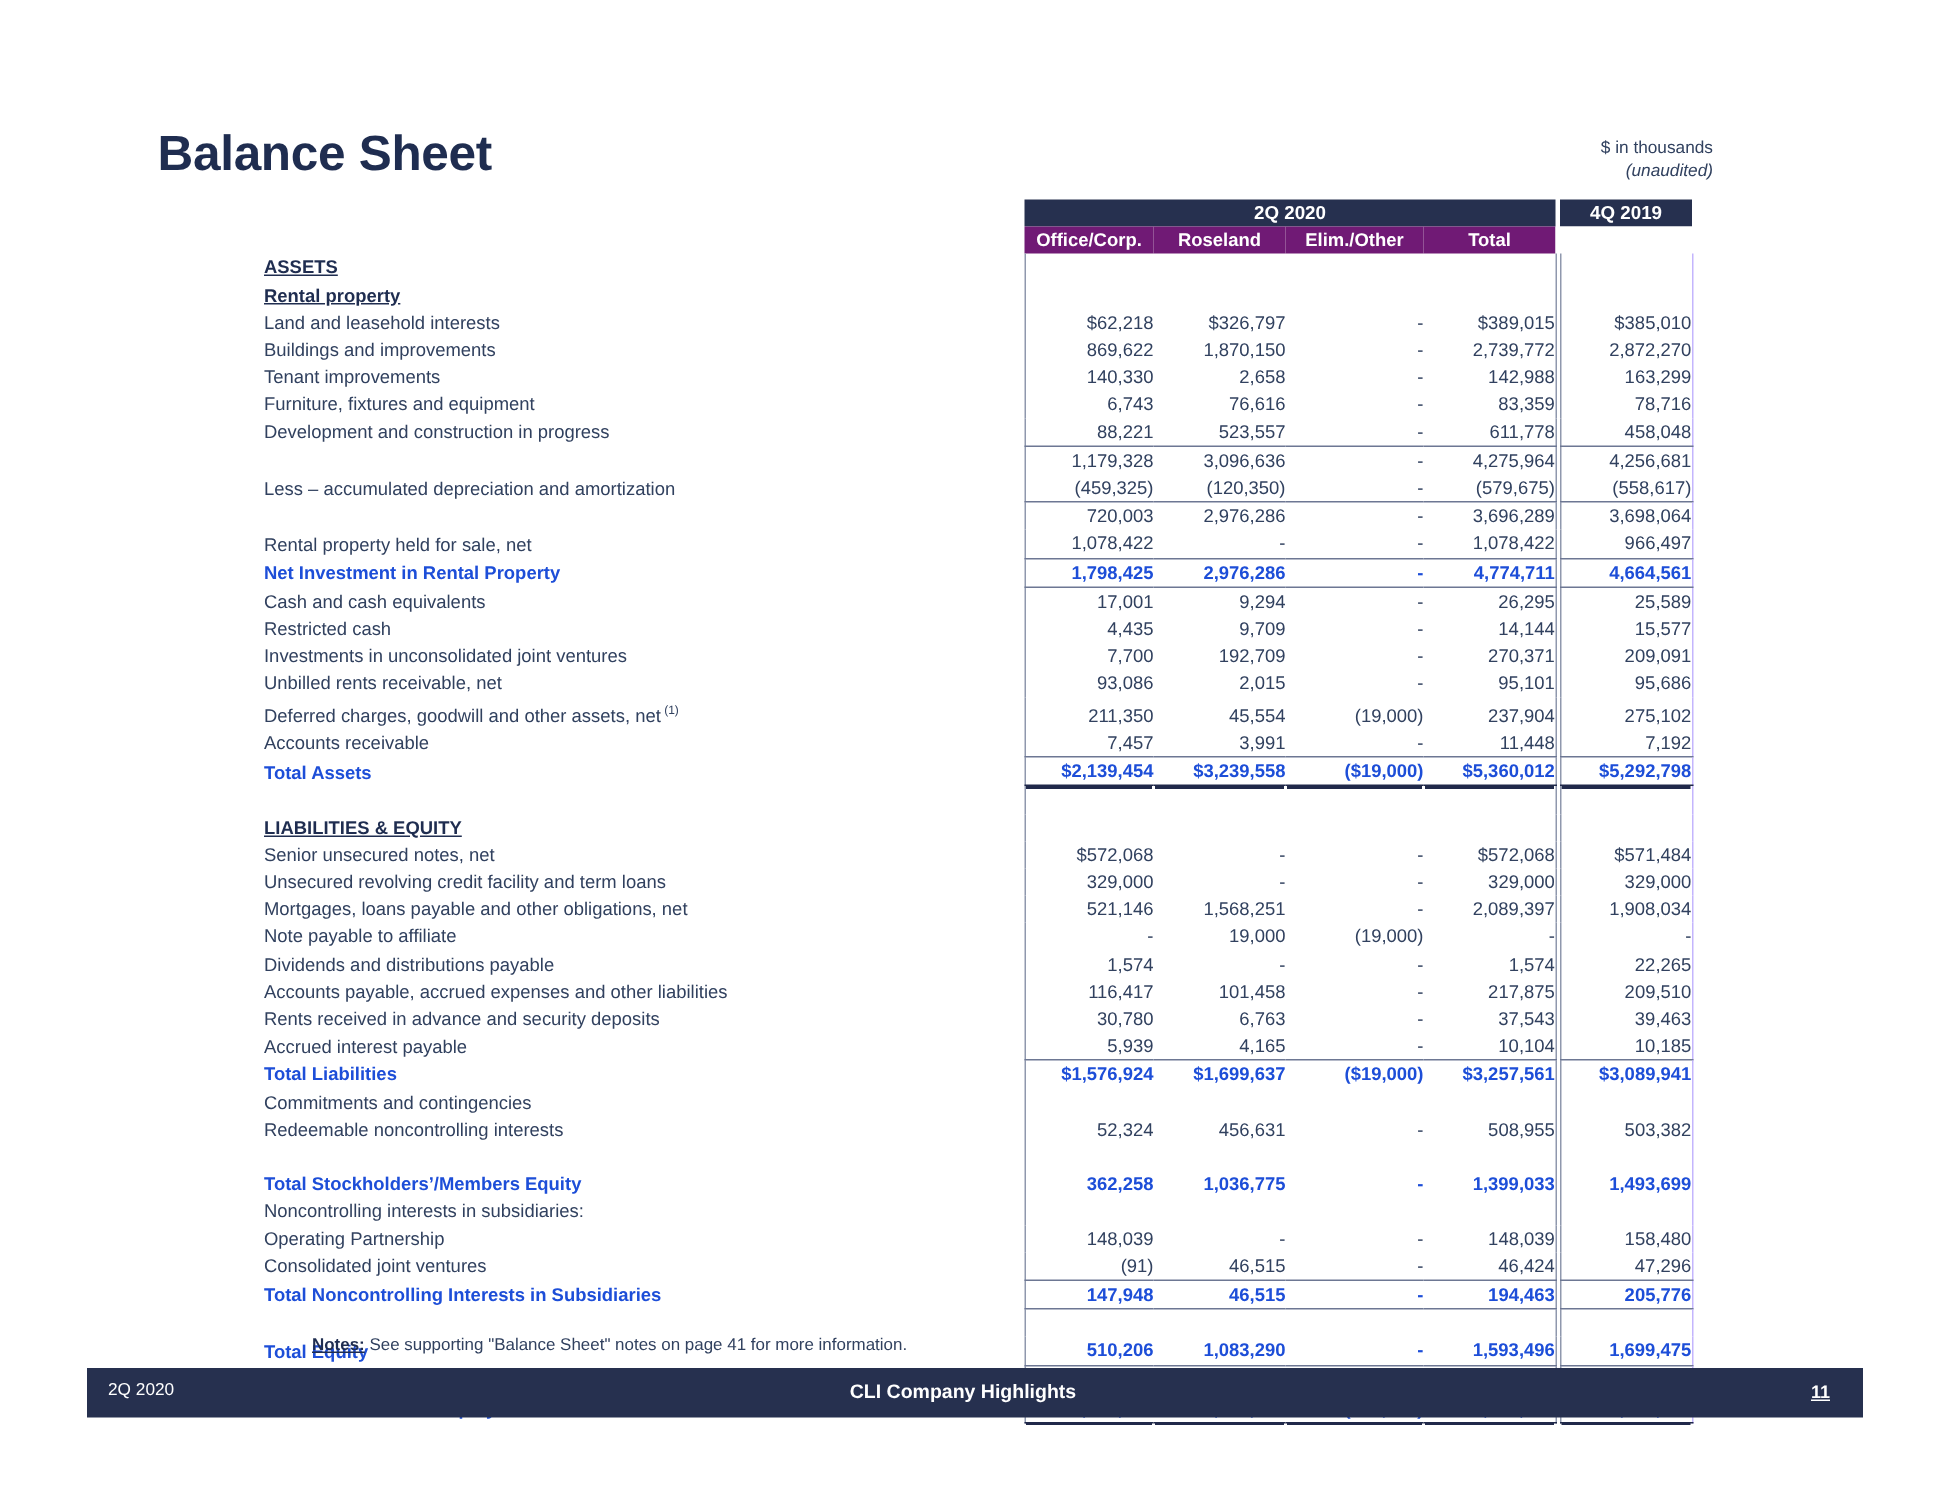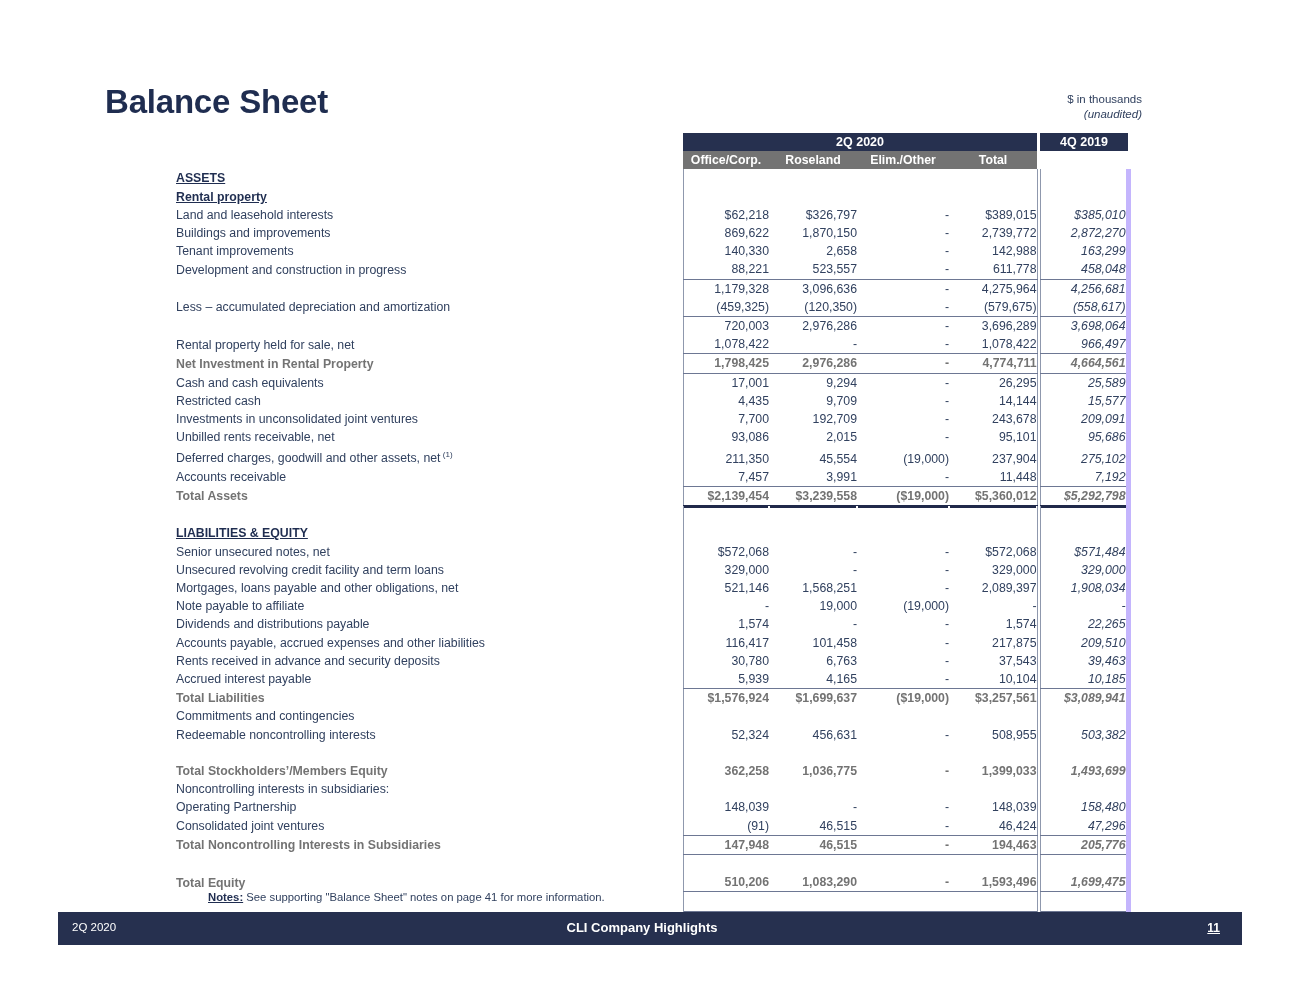--- a/index.html
+++ b/index.html
@@ -47,31 +47,31 @@
   .gapcell{padding:0;}
 
   
   .hdrband td{height:19px;line-height:19px;}
   .hdr-2q{
     background:#26304f;color:#fff;font-weight:bold;text-align:center;font-size:12.5px;
   }
   .hdr-4q{
     background:#26304f;color:#fff;font-weight:bold;text-align:center;font-size:12.5px;
   }
-  .hdr-sub td{height:21px;line-height:21px;background:#737373;color:#fff;font-weight:bold;font-size:12.3px;text-align:center;}
+  .hdr-sub td{height:21px;line-height:21px;background:#701a75;color:#fff;font-weight:bold;font-size:12.3px;text-align:center;}
   .hdr-sub td.white{background:#fff;}
   .hdr-sub td.q4blank{background:#fff;}
 
   
   .vleft{border-left:1px solid #8f98ad;}
   .vright{border-right:1px solid #8f98ad;}
   .q4frameL{border-left:1px solid #8f98ad;}
-  .q4frameR{border-right:5px solid #c4b5fd;font-style:italic;}
-
-  .bold{font-weight:bold;color:#737373;text-align:right;}
+  .q4frameR{border-right:1px solid #c4b5fd;}
+
+  .bold{font-weight:bold;color:#1d4ed8;text-align:right;}
   .ul{text-decoration:underline;font-weight:bold;color:#1f2d50;}
   .sup{font-size:8px;vertical-align:super;}
 
   .spacer td{height:9px;line-height:9px;}
   .spacer6 td{height:6px;line-height:6px;}
   
   .topline{border-top:1px solid #6d7793;}
   .botline{border-bottom:1px solid #6d7793;}
   .dblbot{
     border-bottom:1px solid #20294a;
@@ -171,20 +171,29 @@
           <tr>
             <td class="lbl"><span class="">Tenant improvements</span></td>
             <td class="num vleft"><span class="">140,330</span></td>
             <td class="num"><span class="">2,658</span></td>
             <td class="num"><span class="">-</span></td>
             <td class="num vright"><span class="">142,988</span></td>
             <td class="gapcell"></td>
             <td class="q4 q4frameL q4frameR"><span class="">163,299</span></td>
           </tr>
           <tr>
+            <td class="lbl"><span class="">Furniture, fixtures and equipment</span></td>
+            <td class="num vleft"><span class="">6,743</span></td>
+            <td class="num"><span class="">76,616</span></td>
+            <td class="num"><span class="">-</span></td>
+            <td class="num vright"><span class="">83,359</span></td>
+            <td class="gapcell"></td>
+            <td class="q4 q4frameL q4frameR"><span class="">78,716</span></td>
+          </tr>
+          <tr>
             <td class="lbl"><span class="">Development and construction in progress</span></td>
             <td class="num vleft botline"><span class="">88,221</span></td>
             <td class="num botline"><span class="">523,557</span></td>
             <td class="num botline"><span class="">-</span></td>
             <td class="num vright botline"><span class="">611,778</span></td>
             <td class="gapcell"></td>
             <td class="q4 q4frameL q4frameR botline"><span class="">458,048</span></td>
           </tr>
           <tr>
             <td class="lbl"><span class=""></span></td>
@@ -247,21 +256,21 @@
             <td class="num"><span class="">-</span></td>
             <td class="num vright"><span class="">14,144</span></td>
             <td class="gapcell"></td>
             <td class="q4 q4frameL q4frameR"><span class="">15,577</span></td>
           </tr>
           <tr>
             <td class="lbl"><span class="">Investments in unconsolidated joint ventures</span></td>
             <td class="num vleft"><span class="">7,700</span></td>
             <td class="num"><span class="">192,709</span></td>
             <td class="num"><span class="">-</span></td>
-            <td class="num vright"><span class="">243,678</span></td>
+            <td class="num vright"><span class="">270,371</span></td>
             <td class="gapcell"></td>
             <td class="q4 q4frameL q4frameR"><span class="">209,091</span></td>
           </tr>
           <tr>
             <td class="lbl"><span class="">Unbilled rents receivable, net</span></td>
             <td class="num vleft"><span class="">93,086</span></td>
             <td class="num"><span class="">2,015</span></td>
             <td class="num"><span class="">-</span></td>
             <td class="num vright"><span class="">95,101</span></td>
             <td class="gapcell"></td>

